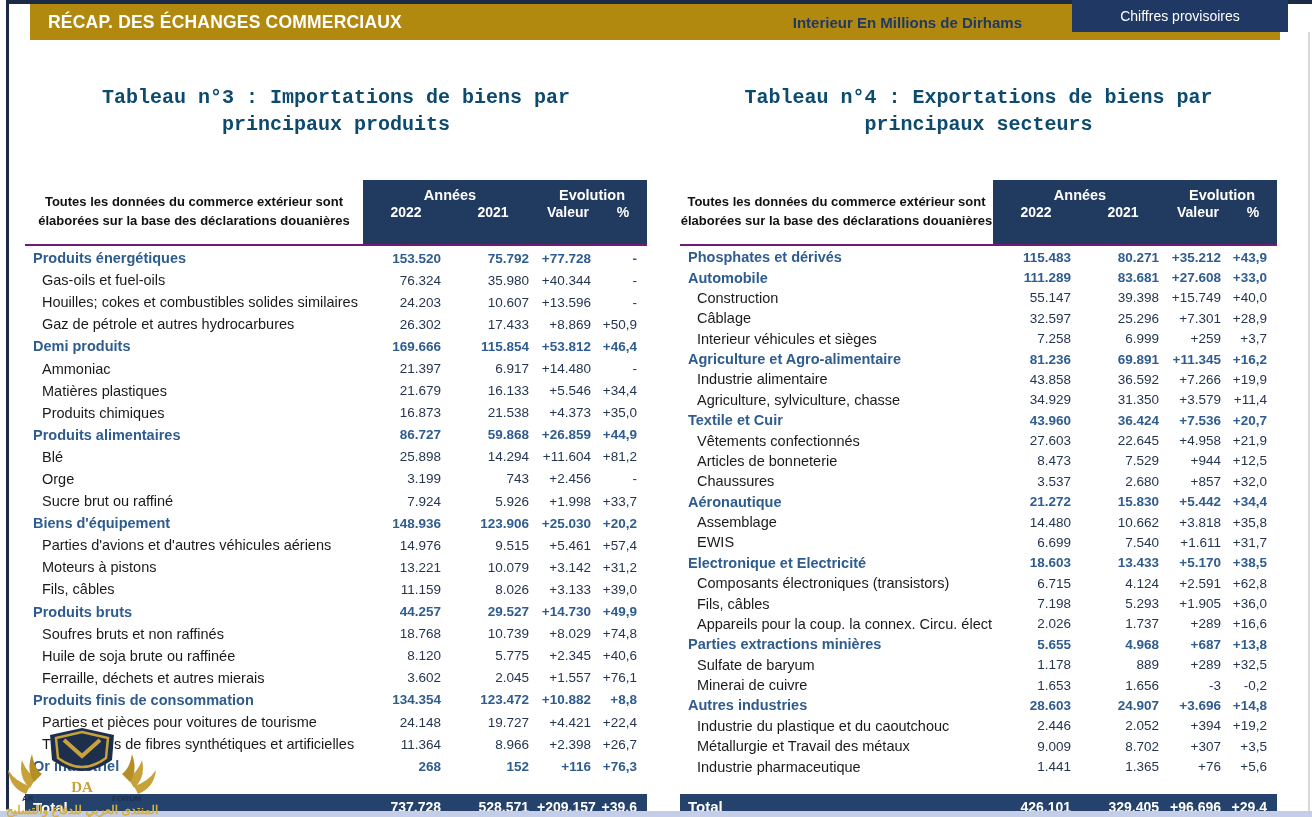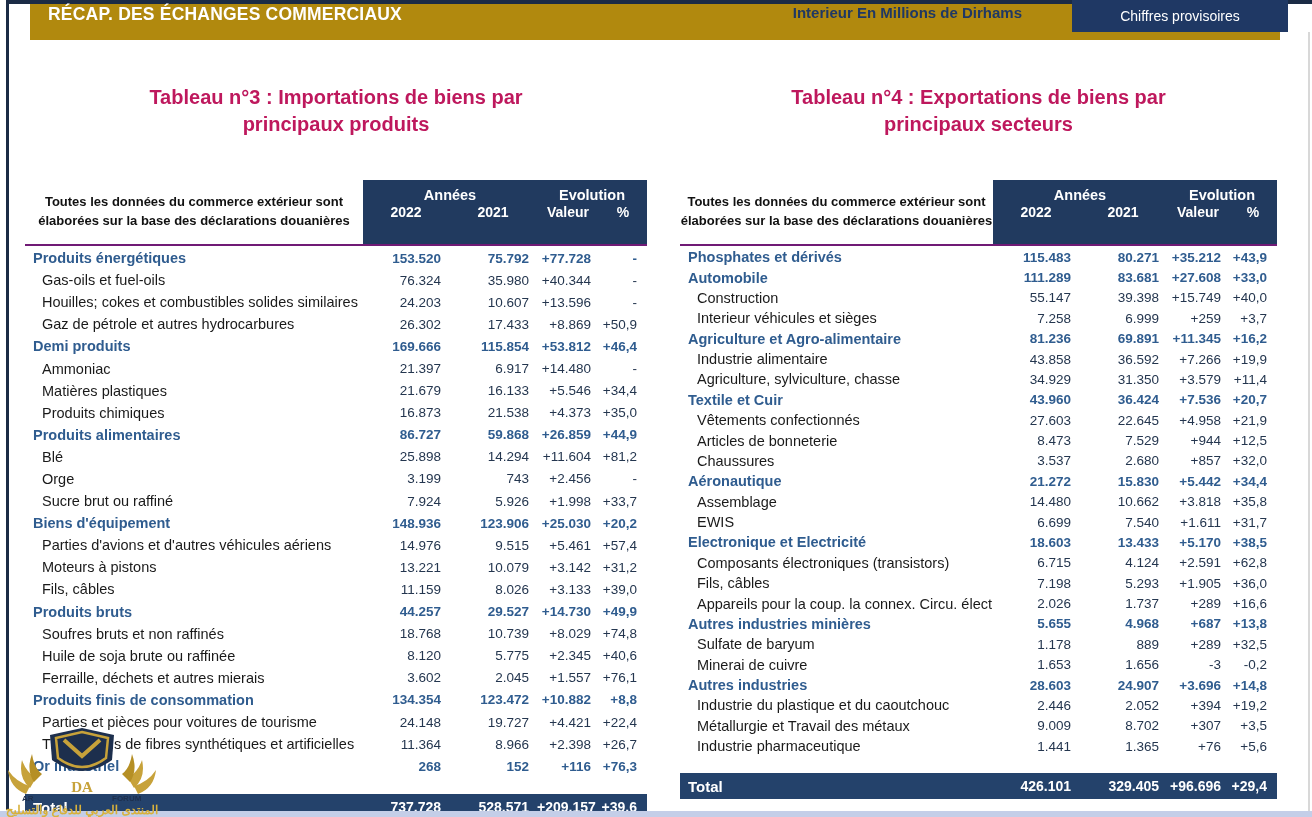--- a/index.html
+++ b/index.html
@@ -13,38 +13,38 @@
   }
   
   .frame-top { position:absolute; left:8px; top:0; right:0; height:4px; background:#1b2b45; }
   .frame-left { position:absolute; left:6px; top:0; width:3px; height:810px; background:#1b2b45; }
   .frame-right { position:absolute; right:2px; top:32px; width:2px; bottom:0; background:#d8d8d8; }
   .bottom-strip { position:absolute; left:0; right:0; bottom:0; height:6px; background:#c4cee8; }
 
   
   .banner {
     position:absolute; left:30px; top:4px; width:1250px; height:36px;
-    background:#b1890e; display:flex; justify-content:space-between;
+    background:#b1890e; display:flex; align-items:center; justify-content:space-between;
   }
   .banner-title { color:#ffffff; font-weight:bold; font-size:17.5px; padding-left:18px; letter-spacing:.2px; }
   .banner-unit { color:#1f3864; font-weight:bold; font-size:15px; padding-right:258px; }
   .provisional-box {
     position:absolute; left:1072px; top:0; width:216px; height:32px;
     background:#1f3864; color:#fff; font-size:14px;
     display:flex; align-items:center; justify-content:center;
   }
 
   
   .tsection { position:absolute; top:84px; }
   .tsection.left  { left:25px;  width:622px; }
   .tsection.right { left:680px; width:597px; }
 
   .ttitle {
-    text-align:center; color:#be185d; font-size:20px; font-weight:600;
-    line-height:1.35; height:54px; margin-bottom:42px;
+    text-align:center; color:#0c4a6e; font-size:20px; font-weight:600;
+    line-height:1.35; height:54px; margin-bottom:42px;font-family:Liberation Mono, monospace;
   }
 
   .thead { display:grid; border-bottom:2px solid #701a75; height:66px; }
   .left  .thead { grid-template-columns:minmax(0,1fr) 284px; }
   .right .thead { grid-template-columns:minmax(0,1fr) 284px; }
   .note {
     display:flex; flex-direction:column; justify-content:center; align-items:center;
     font-weight:bold; font-size:13px; line-height:1.45; color:#111; text-align:center;
   }
   .navyhead { background:#213a5f; color:#fff; display:flex; flex-direction:column; justify-content:space-around; padding:6px 0 24px; }
@@ -331,20 +331,27 @@
         <span class="cell num pct">+33,0</span>
       </div>
       <div class="trow">
         <span class="cell label">Construction</span>
         <span class="cell num">55.147</span>
         <span class="cell num">39.398</span>
         <span class="cell num">+15.749</span>
         <span class="cell num pct">+40,0</span>
       </div>
       <div class="trow">
+        <span class="cell label">Câblage</span>
+        <span class="cell num">32.597</span>
+        <span class="cell num">25.296</span>
+        <span class="cell num">+7.301</span>
+        <span class="cell num pct">+28,9</span>
+      </div>
+      <div class="trow">
         <span class="cell label">Interieur véhicules et sièges</span>
         <span class="cell num">7.258</span>
         <span class="cell num">6.999</span>
         <span class="cell num">+259</span>
         <span class="cell num pct">+3,7</span>
       </div>
       <div class="trow group">
         <span class="cell label">Agriculture et Agro-alimentaire</span>
         <span class="cell num">81.236</span>
         <span class="cell num">69.891</span>
@@ -436,21 +443,21 @@
         <span class="cell num pct">+36,0</span>
       </div>
       <div class="trow">
         <span class="cell label">Appareils pour la coup. la connex. Circu. électr.</span>
         <span class="cell num">2.026</span>
         <span class="cell num">1.737</span>
         <span class="cell num">+289</span>
         <span class="cell num pct">+16,6</span>
       </div>
       <div class="trow group">
-        <span class="cell label">Autres industries minières</span>
+        <span class="cell label">Parties extractions minières</span>
         <span class="cell num">5.655</span>
         <span class="cell num">4.968</span>
         <span class="cell num">+687</span>
         <span class="cell num pct">+13,8</span>
       </div>
       <div class="trow">
         <span class="cell label">Sulfate de baryum</span>
         <span class="cell num">1.178</span>
         <span class="cell num">889</span>
         <span class="cell num">+289</span>

